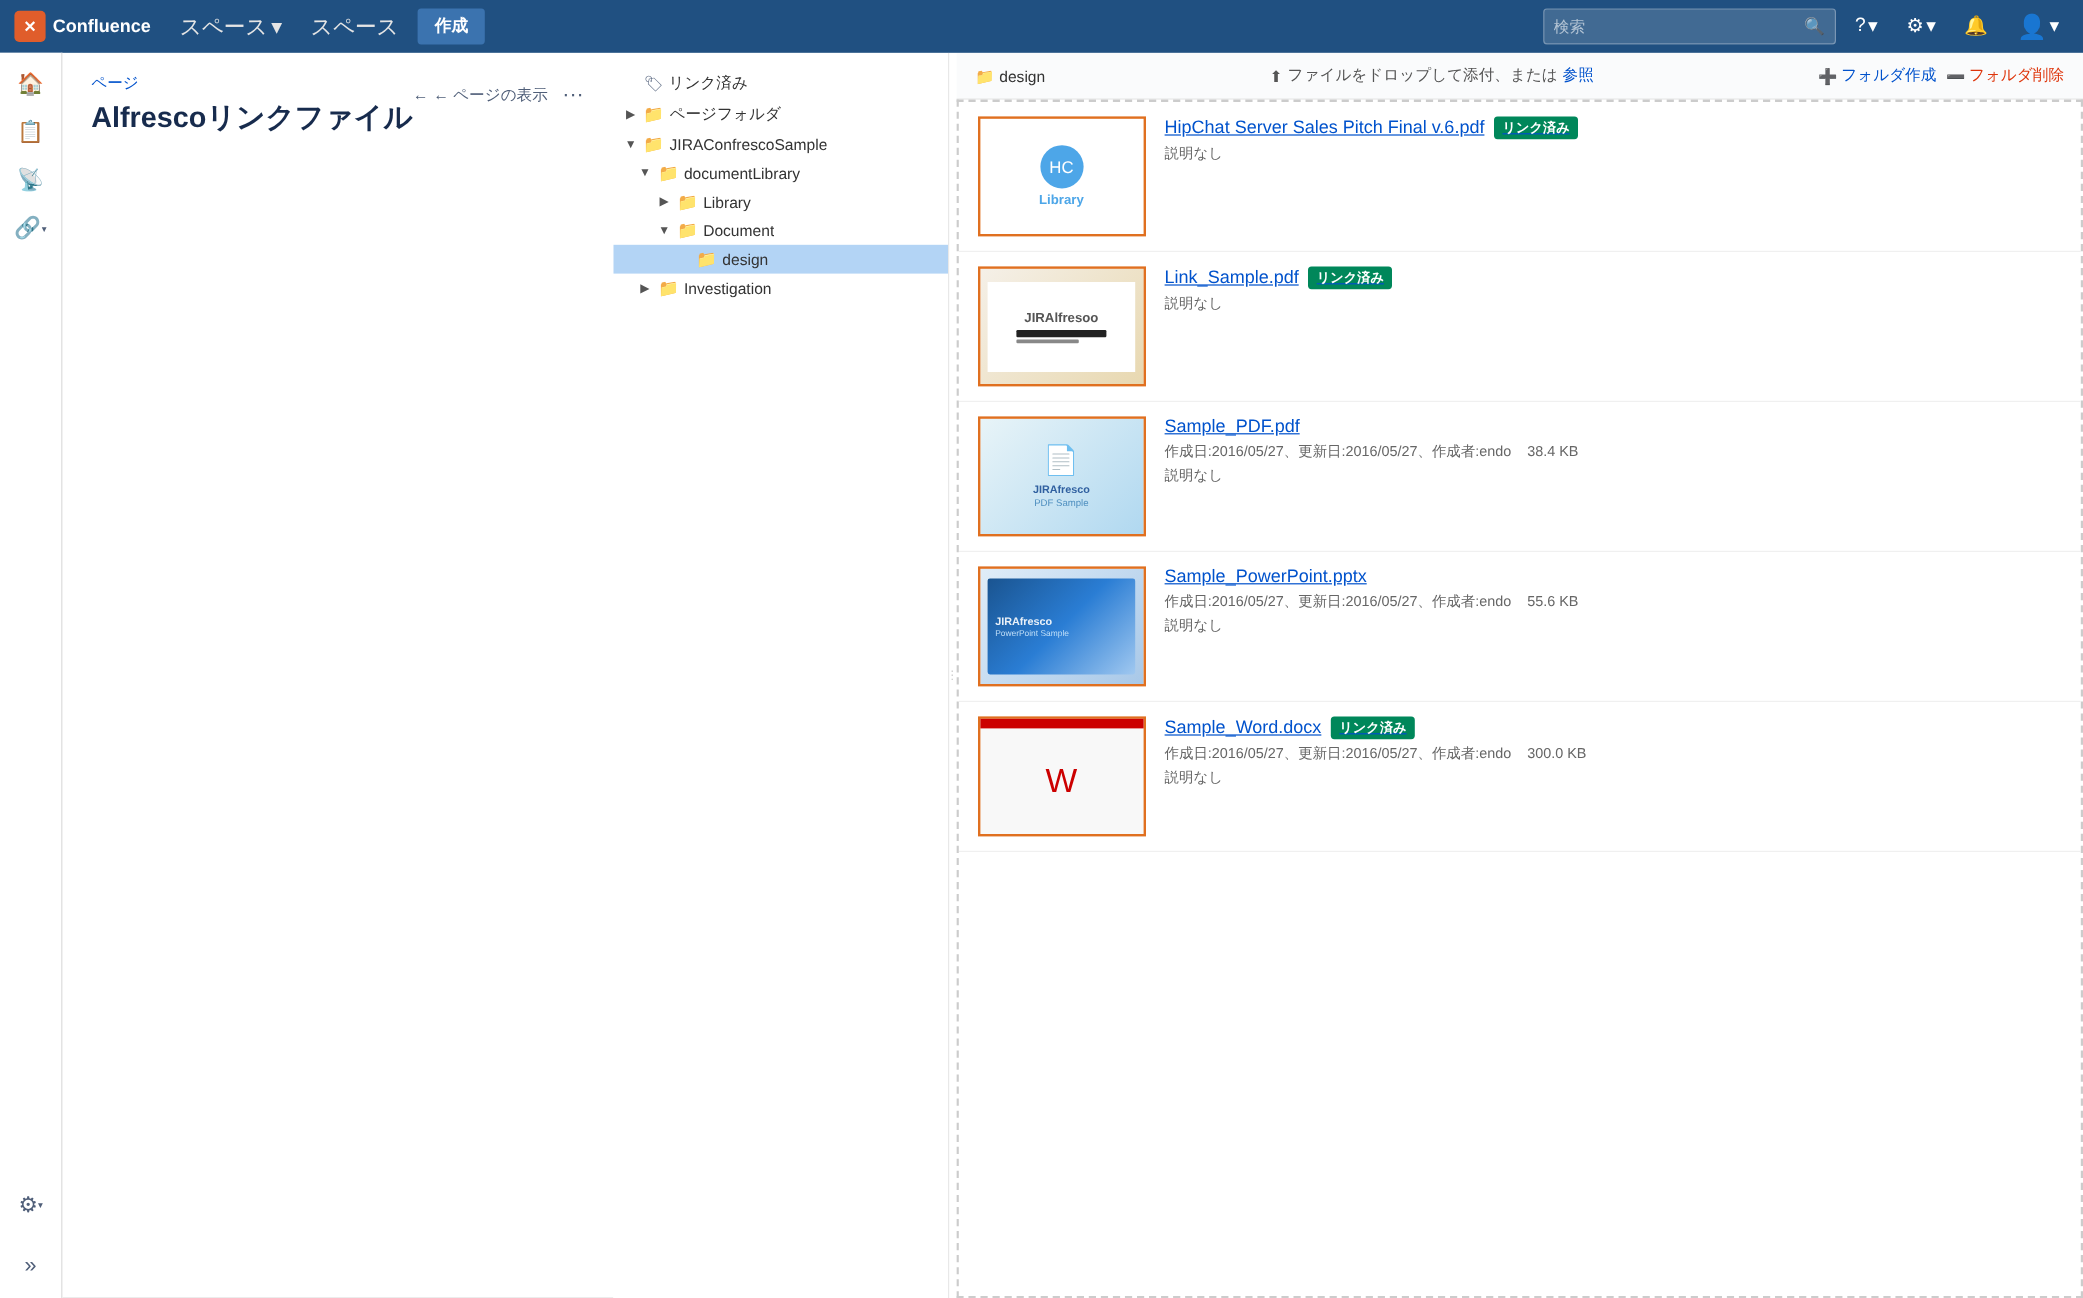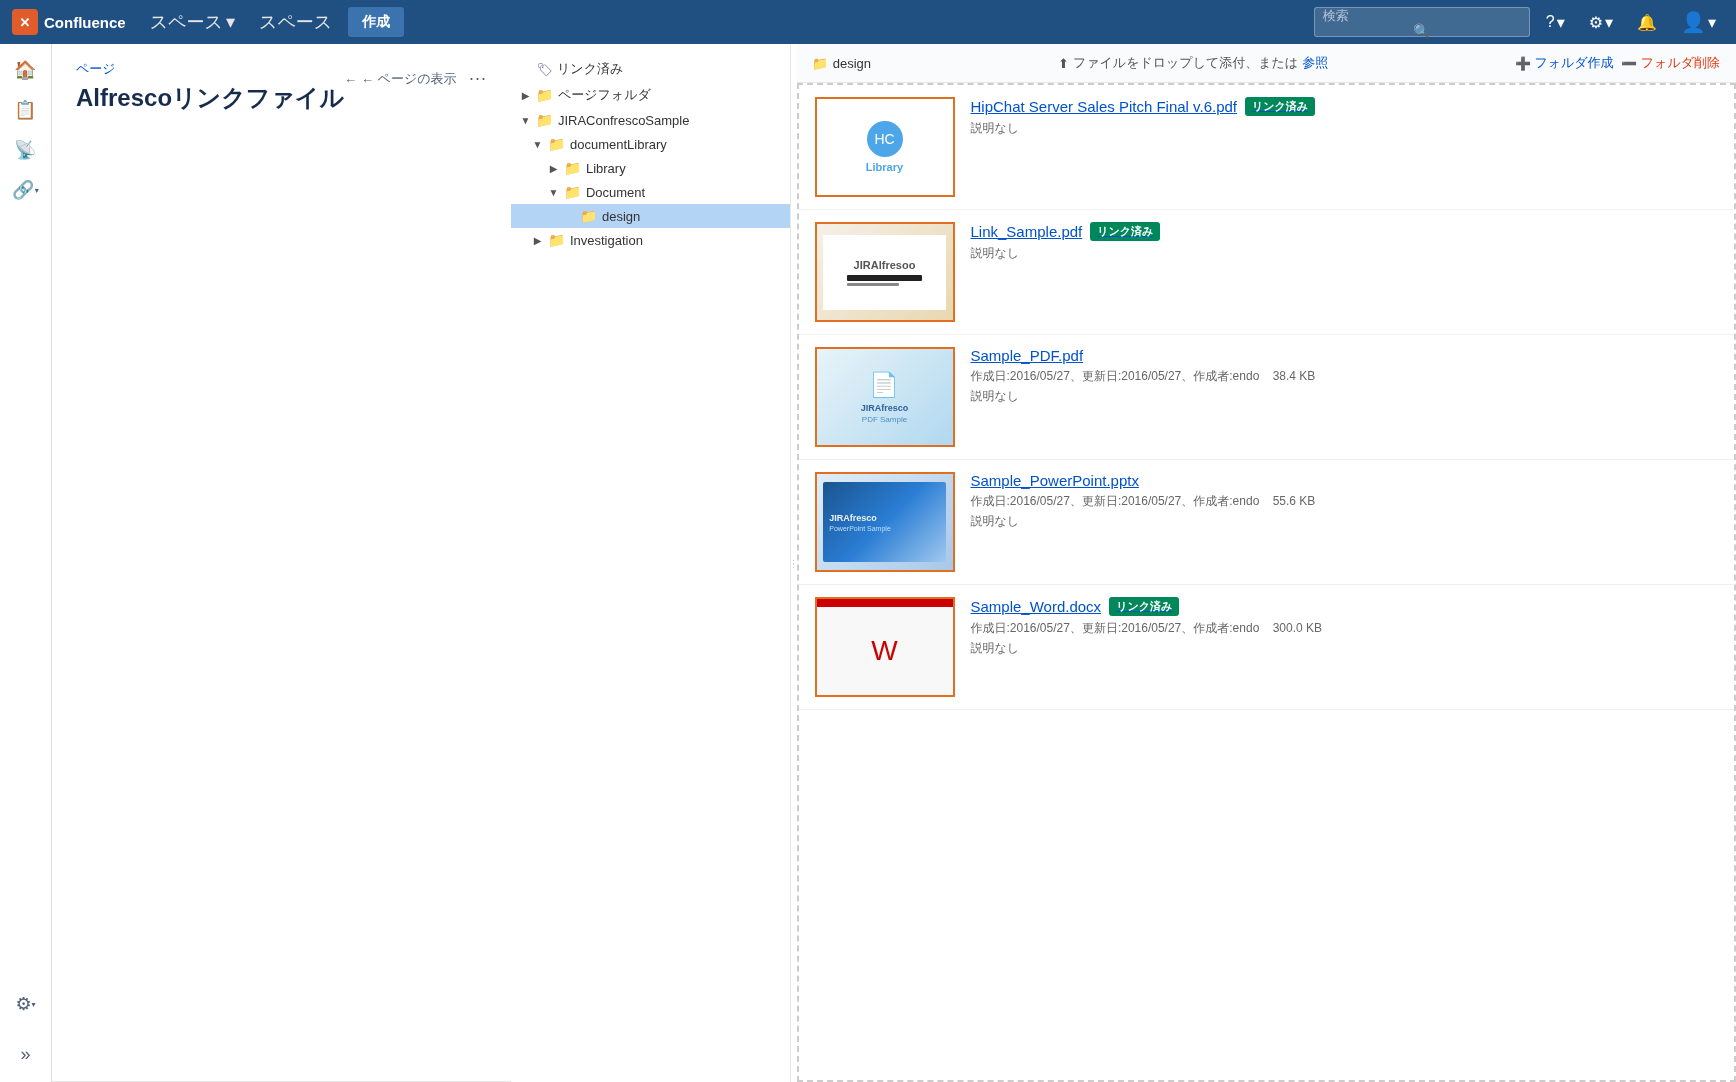--- a/index.html
+++ b/index.html
@@ -38,24 +38,23 @@
     .nav-create-btn {
       background: #3b73af; border: none; color: #fff;
       font-size: 14px; font-weight: 600; padding: 6px 14px;
       border-radius: 3px; cursor: pointer;
     }
     .nav-spacer { flex: 1; }
     .nav-search-box {
       background: rgba(255,255,255,0.15);
       border: 1px solid rgba(255,255,255,0.3);
       border-radius: 3px;
-      width: 216px; height: 30px;
+      width: 244px; height: 30px;
       display: flex; align-items: center; padding: 0 8px;
       color: #fff;
-      flex-direction: column;
     }
     .nav-search-box input {
       background: none; border: none; outline: none;
       color: #fff; width: 100%; font-size: 13px;
     }
     .nav-search-box input::placeholder { color: rgba(255,255,255,0.6); }
     .nav-icon-btn {
       background: none; border: none; color: #fff;
       cursor: pointer; font-size: 16px; padding: 4px 8px;
       display: flex; align-items: center; gap: 2px;

